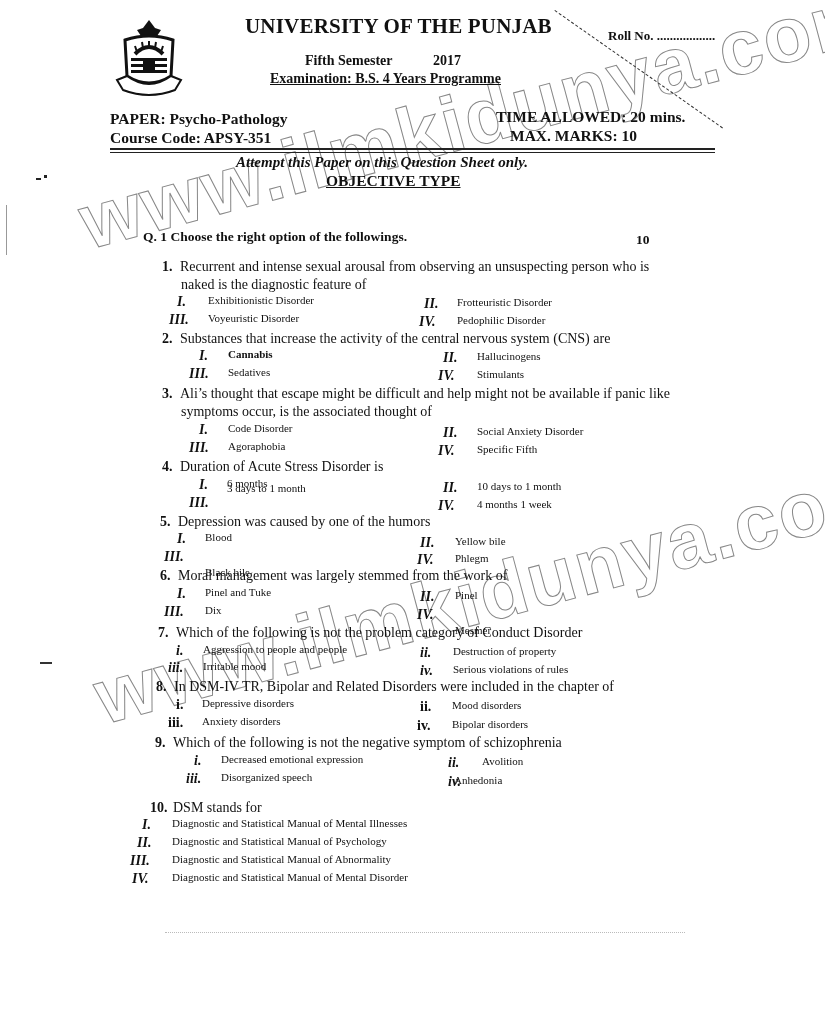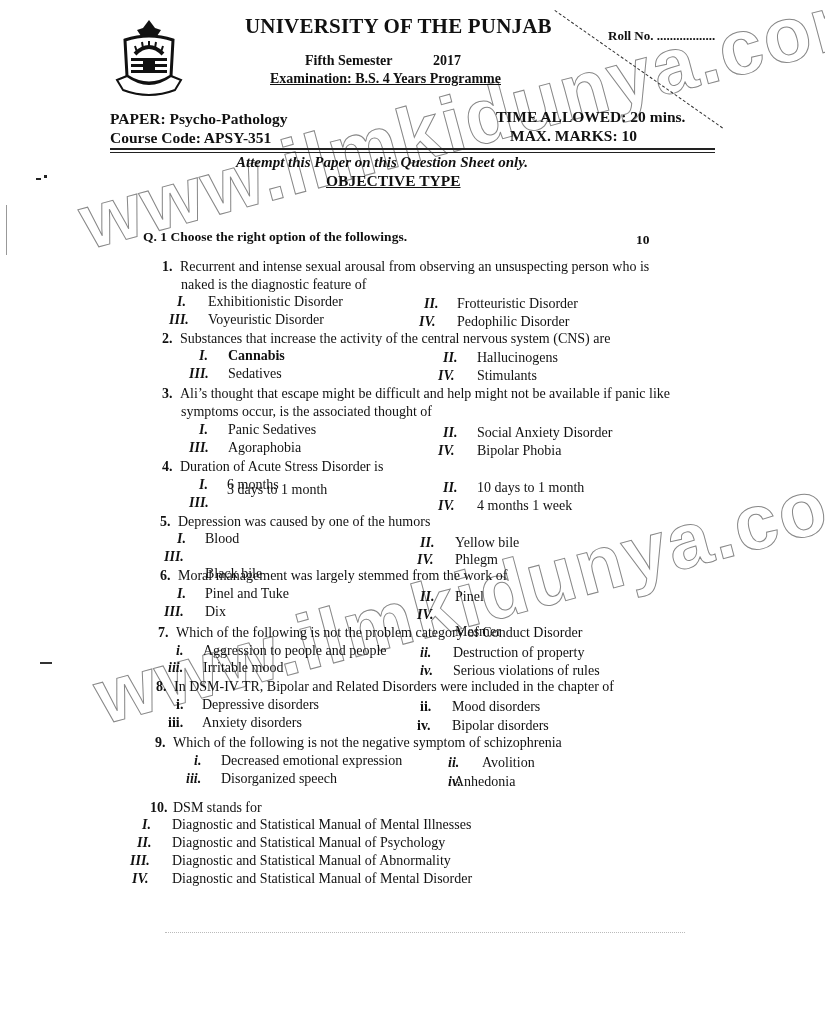--- a/index.html
+++ b/index.html
@@ -10,21 +10,21 @@
   .abs { position: absolute; white-space: nowrap; }
   .bold { font-weight: bold; }
   .title { font-size: 21px; font-weight: bold; letter-spacing: 0.2px; }
   .sub { font-size: 14px; font-weight: bold; }
   .u { text-decoration: underline; }
   .hdr { font-size: 15.5px; font-weight: bold; }
   .q { font-size: 14px; }
   .num { font-weight: bold; }
   .rn { font-style: italic; font-weight: bold; font-size: 14px; }
   .rn-plain { font-weight: bold; font-size: 14px; }
-  .opt { font-size: 14px; }
+  .opt { font-size: 11px; }
   .rule { position: absolute; left: 110px; width: 605px; background: #222; }
   .watermark {
     position: absolute; font-family: "Liberation Sans", "DejaVu Sans", sans-serif;
     font-size: 78px; font-weight: bold; color: transparent;
     -webkit-text-stroke: 1px #888; transform-origin: left top;
     letter-spacing: 2px; pointer-events: none; white-space: nowrap;
   }
   .dash-line {
     position: absolute; border-top: 1.5px dashed #333; transform-origin: left top;
   }
@@ -97,27 +97,27 @@
 <div class="abs opt" style="left:228px; top:366px;">Sedatives</div>
 <div class="abs rn" style="left:438px; top:368px;">IV.</div>
 <div class="abs opt" style="left:477px; top:368px;">Stimulants</div>
 
 <div class="abs q" style="left:162px; top:386px;">
   <span class="num">3.</span>
   <span style="margin-left:4px;">Ali’s thought that escape might be difficult and help might not be available if panic like</span>
 </div>
 <div class="abs q" style="left:181px; top:404px;">symptoms occur, is the associated thought of</div>
 <div class="abs rn" style="left:199px; top:422px;">I.</div>
-<div class="abs opt" style="left:228px; top:422px;">Panic Sedatives</div>
+<div class="abs opt" style="left:228px; top:422px;">Code Disorder</div>
 <div class="abs rn" style="left:443px; top:425px;">II.</div>
 <div class="abs opt" style="left:477px; top:425px;">Social Anxiety Disorder</div>
 <div class="abs rn" style="left:189px; top:440px;">III.</div>
 <div class="abs opt" style="left:228px; top:440px;">Agoraphobia</div>
 <div class="abs rn" style="left:438px; top:443px;">IV.</div>
-<div class="abs opt" style="left:477px; top:443px;">Bipolar Phobia</div>
+<div class="abs opt" style="left:477px; top:443px;">Specific Fifth</div>
 
 <div class="abs q" style="left:162px; top:459px;">
   <span class="num">4.</span>
   <span style="margin-left:4px;">Duration of Acute Stress Disorder is</span>
 </div>
 <div class="abs rn" style="left:199px; top:477px;">I.</div>
 <div class="abs opt" style="left:227px; top:477px;">6 months</div>
 <div class="abs rn" style="left:443px; top:480px;">II.</div>
 <div class="abs opt" style="left:477px; top:480px;">10 days to 1 month</div>
 <div class="abs rn" style="left:189px; top:495px;">III.</div>

